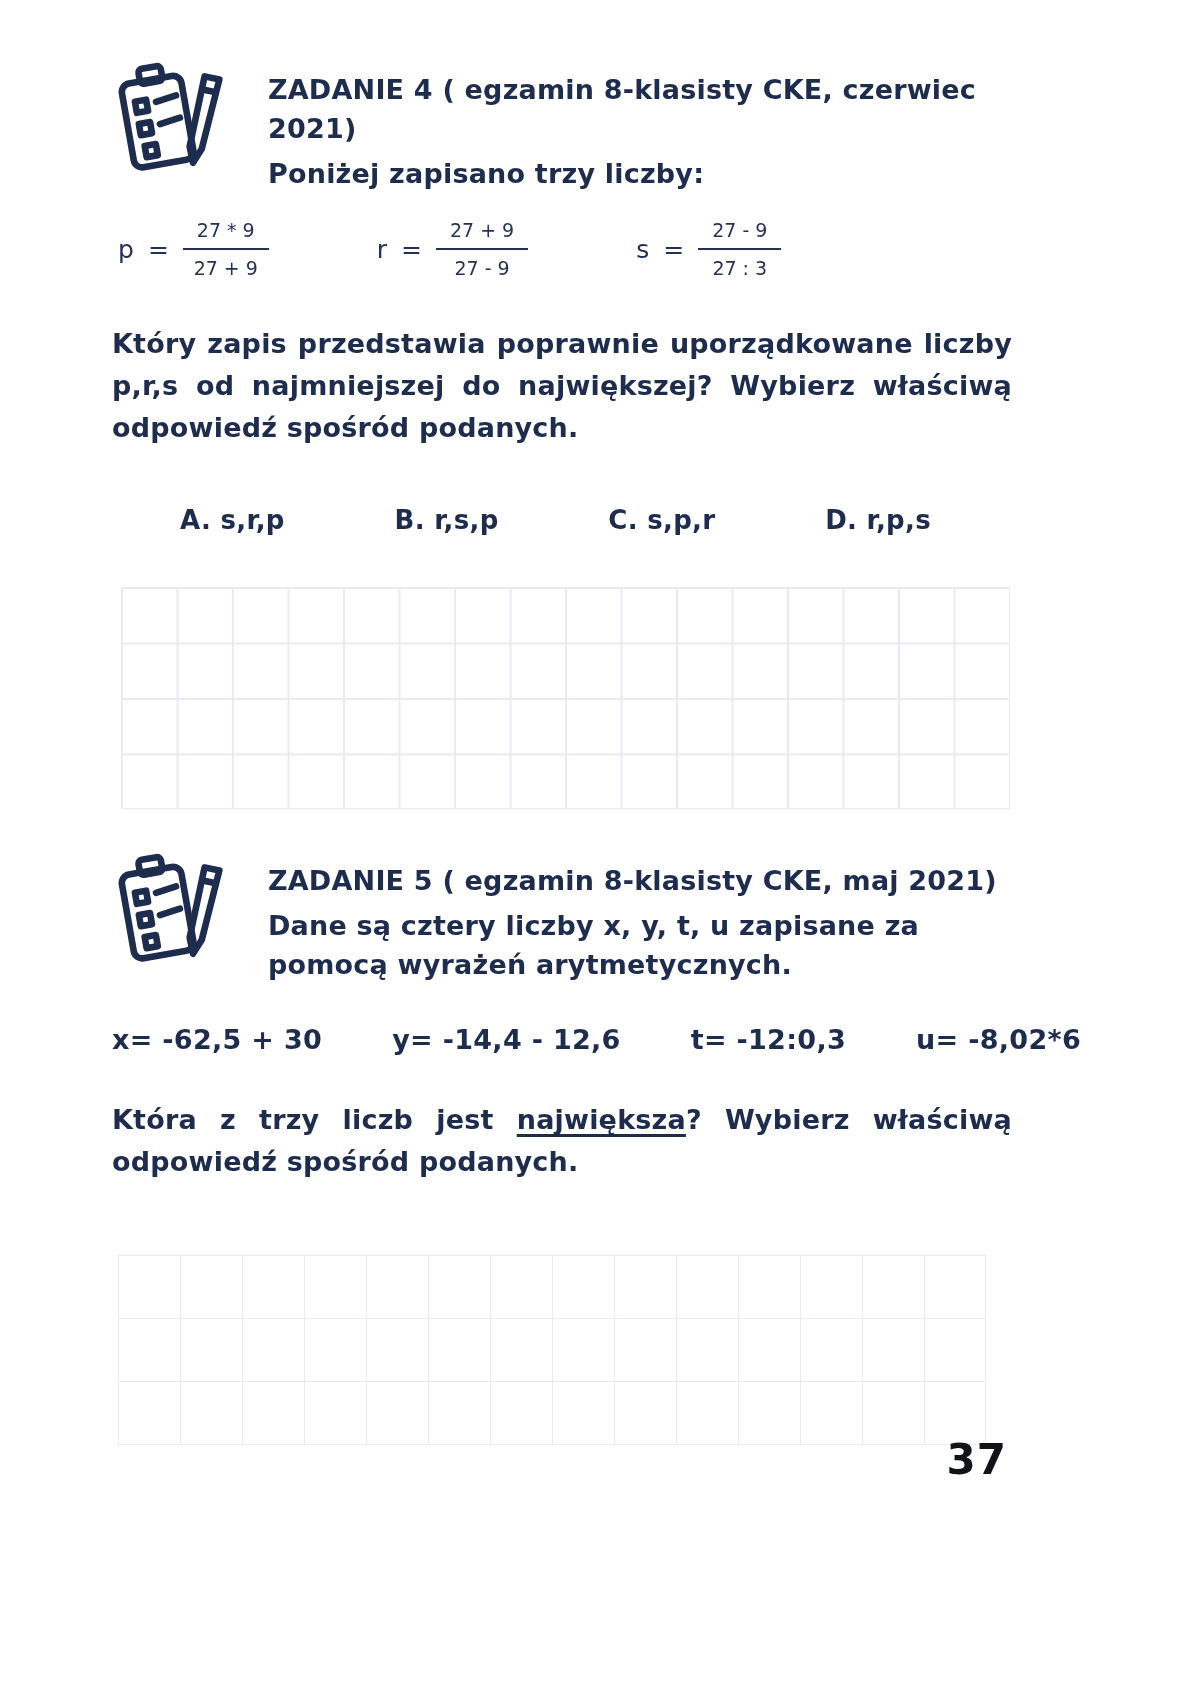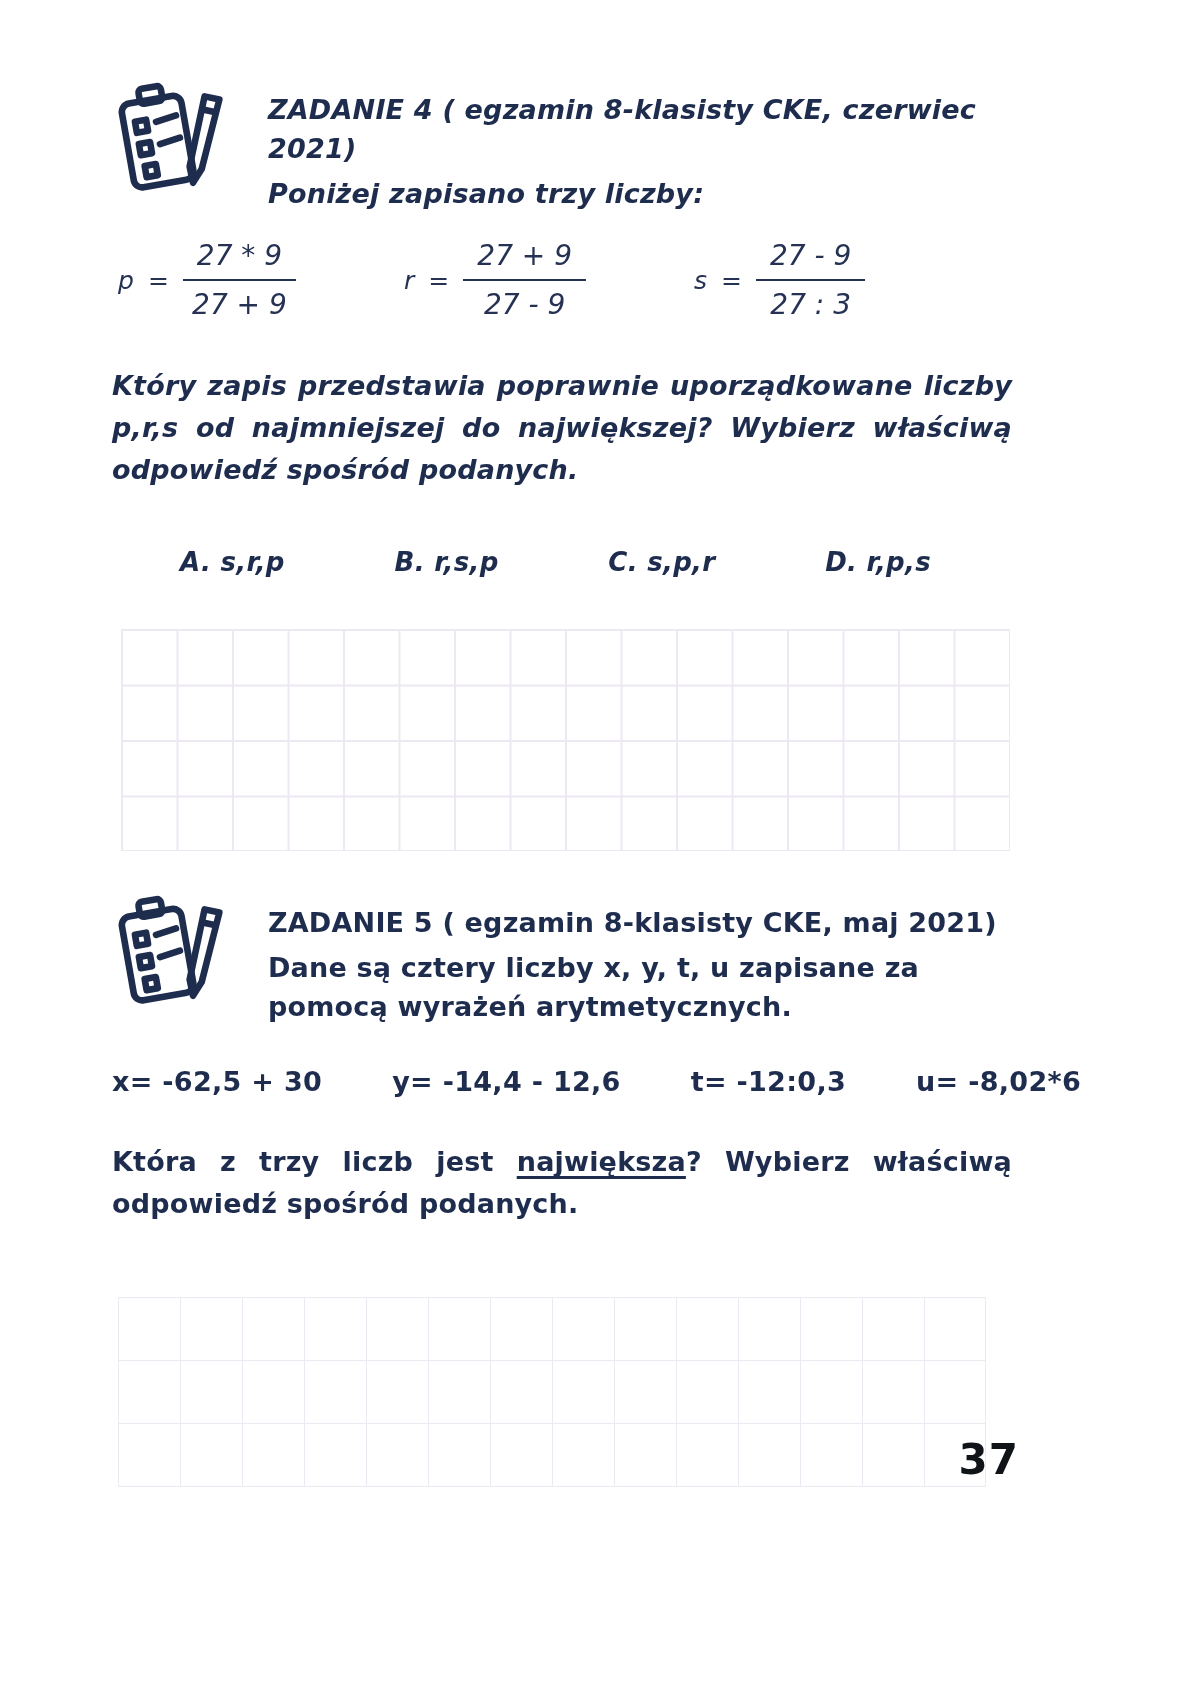--- a/index.html
+++ b/index.html
@@ -46,21 +46,21 @@
     gap: 108px;
   }
   .fraction-group {
     display: flex;
     align-items: center;
     gap: 14px;
     font-size: 25px;
     font-weight: 400;
     color: #253253;
   }
-  .frac { display: inline-block; text-align: center; font-size: 28px; }
+  .frac { display: inline-block; text-align: center; font-size: 19px; }
   .frac .num { display: block; padding: 0 14px 7px; border-bottom: 2.5px solid #253253; }
   .frac .den { display: block; padding-top: 7px; }
 
   
   .question {
     margin: 44px 112px 0 112px;
     width: 900px;
     font-size: 27px;
     font-weight: 700;
     line-height: 1.55;
@@ -115,34 +115,34 @@
     font-size: 27px;
     font-weight: 700;
     letter-spacing: 0.3px;
   }
 
   .task5 { margin-top: 34px; }
 
   
   .page-number {
     position: absolute;
-    right: 172px;
+    right: 184px;
     top: 1435px;
     font-size: 42px;
     font-weight: 700;
     color: #101318;
     letter-spacing: 1px;
   }
 </style>
 </head>
 <body>
 
 <div class="page">
 
-  <section class="task task4" style="padding-top: 72px; font-style: italic;">
+  <section class="task task4" style="padding-top: 52px;">
 
     <div class="task-header">
       <div class="task-icon">
         <svg viewBox="0 0 125 135" width="118" height="128" fill="none" stroke="#1e2c4e" stroke-width="7" stroke-linecap="round" stroke-linejoin="round">
           <g transform="rotate(-10 55 70)">
             <rect x="20" y="28" width="64" height="90" rx="9"></rect>
             <rect x="41" y="15" width="24" height="16" rx="4"></rect>
             <rect x="32" y="48" width="12" height="12"></rect>
             <line x1="54" y1="52" x2="76" y2="49"></line>
             <rect x="32" y="72" width="12" height="12"></rect>

